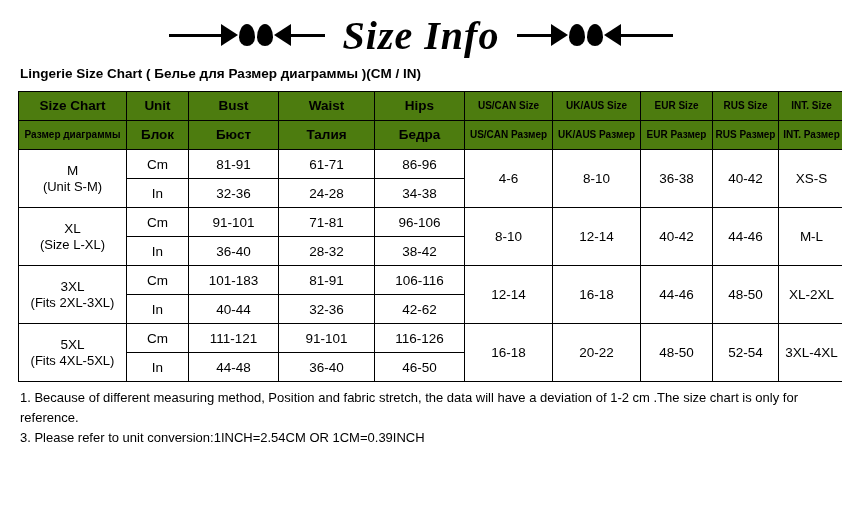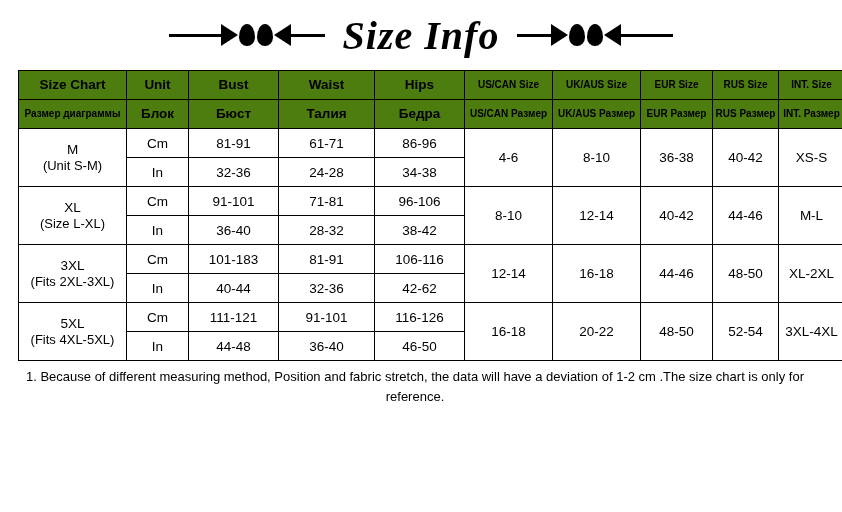--- a/index.html
+++ b/index.html
@@ -125,21 +125,20 @@
   col.c-ukaus  { width: 88px; }
   col.c-eur    { width: 72px; }
   col.c-rus    { width: 66px; }
   col.c-int    { width: 66px; }
 
   
   .notes {
     padding: 6px 32px 0 20px;
     font-size: 13px;
     line-height: 1.55;
-    text-align: center;
   }
   .notes p { margin: 0; }
 </style>
 </head>
 <body>
 
 <div class="page">
 
   <div class="header">
     <div class="ornament">
@@ -154,20 +153,21 @@
     <div class="ornament">
       <div class="orn-line short"></div>
       <div class="orn-diamond right-pt"></div>
       <div class="orn-leaf"></div>
       <div class="orn-leaf"></div>
       <div class="orn-diamond left-pt"></div>
       <div class="orn-line"></div>
     </div>
   </div>
 
+  <div class="subtitle">Lingerie Size Chart ( Белье для Размер диаграммы )(CM / IN)</div>
 
   <div class="table-wrap">
     <table class="size-table">
       <colgroup>
         <col class="c-size">
           <col class="c-unit">
           <col class="c-bust">
           <col class="c-waist">
           <col class="c-hips">
         <col class="c-uscan">
@@ -291,15 +291,16 @@
           <td>36-40</td>
           <td>46-50</td>
         </tr>
 
       </tbody>
     </table>
   </div>
 
   <div class="notes">
     <p>1. Because of different measuring method, Position and fabric stretch, the data will have a deviation of 1-2 cm .The size chart is only for reference.</p>
+    <p>3. Please refer to unit conversion:1INCH=2.54CM OR 1CM=0.39INCH</p>
   </div>
 
 </div>
 
 </body></html>

